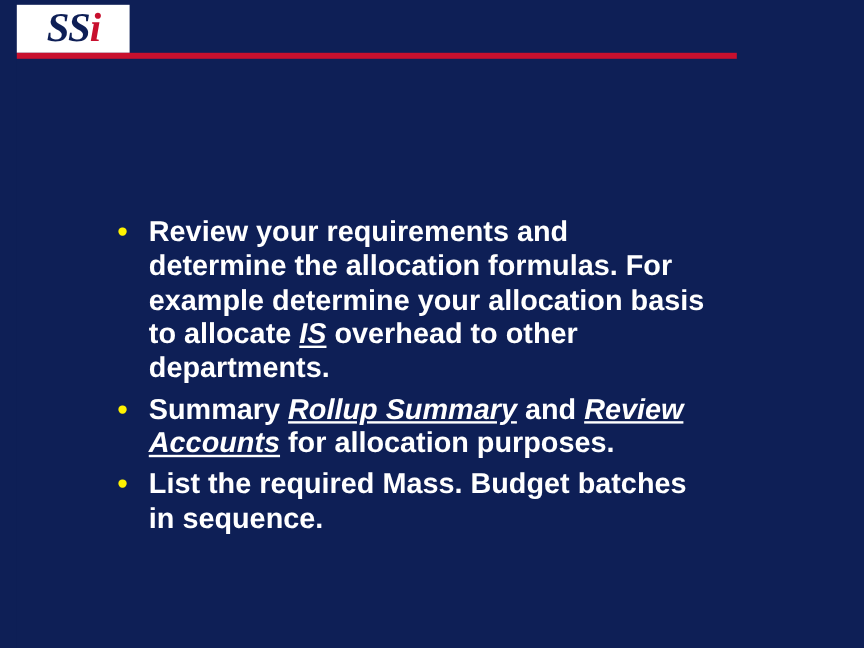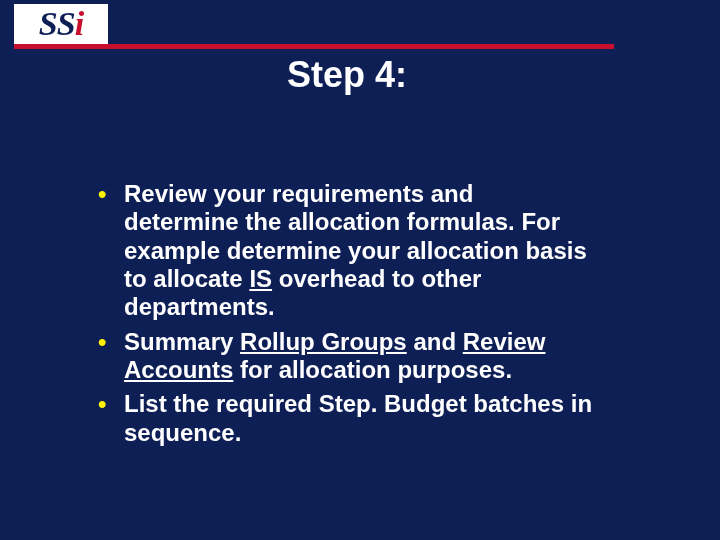--- a/index.html
+++ b/index.html
@@ -78,55 +78,54 @@
     display: flex;
     margin-bottom: 6px;
   }
   .marker {
     color: #fff200;
     width: 26px;
     flex: 0 0 26px;
     padding-left: 2px;
   }
   .btext { flex: 1; }
-  .u { text-decoration: underline; }
+  .u { text-decoration: underline; font-style: italic; }
 </style>
 </head>
 <body>
 
 <div class="slide">
   <div class="left-stripe"></div>
 
   <div class="logo-box">
     <span class="logo-text">
       <span class="logo-ss">SS</span><span class="logo-i">i</span>
     </span>
   </div>
 
   <div class="red-rule"></div>
 
   <div class="title">
-    <div>Step 4:</div>
   </div>
 
   <div class="body">
 
     <div class="bullet">
       <div class="marker">•</div>
       <div class="btext">
         <span>Review your requirements and determine the allocation formulas.  For example determine your allocation basis to allocate </span><span class="u">IS</span><span> overhead to other departments.</span>
       </div>
     </div>
 
     <div class="bullet">
       <div class="marker">•</div>
       <div class="btext">
-        <span>Summary </span><span class="u">Rollup Groups</span><span> and </span><span class="u">Review Accounts</span><span> for allocation purposes.</span>
+        <span>Summary </span><span class="u">Rollup Summary</span><span> and </span><span class="u">Review Accounts</span><span> for allocation purposes.</span>
       </div>
     </div>
 
     <div class="bullet">
       <div class="marker">•</div>
-      <div class="btext">List the required Step. Budget batches in sequence.</div>
+      <div class="btext">List the required Mass. Budget batches in sequence.</div>
     </div>
 
   </div>
 </div>
 
 </body></html>

